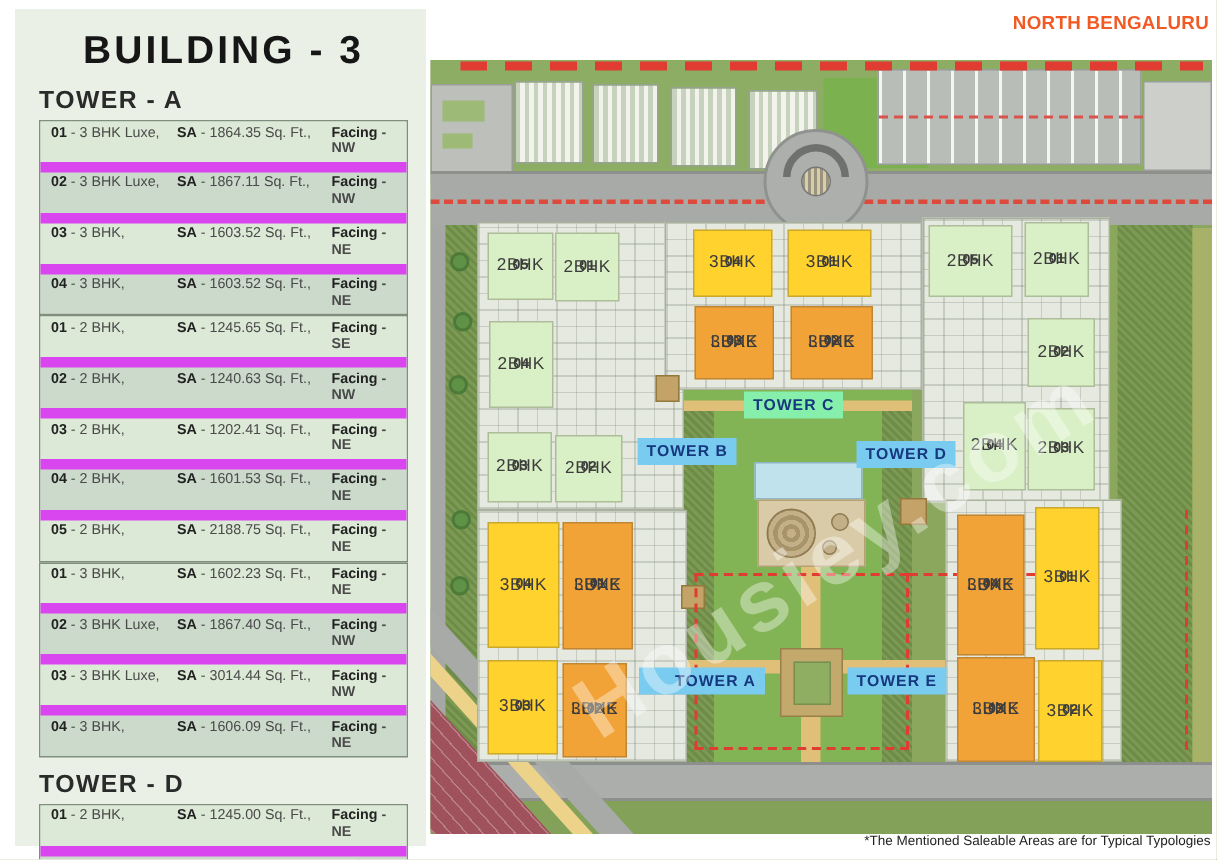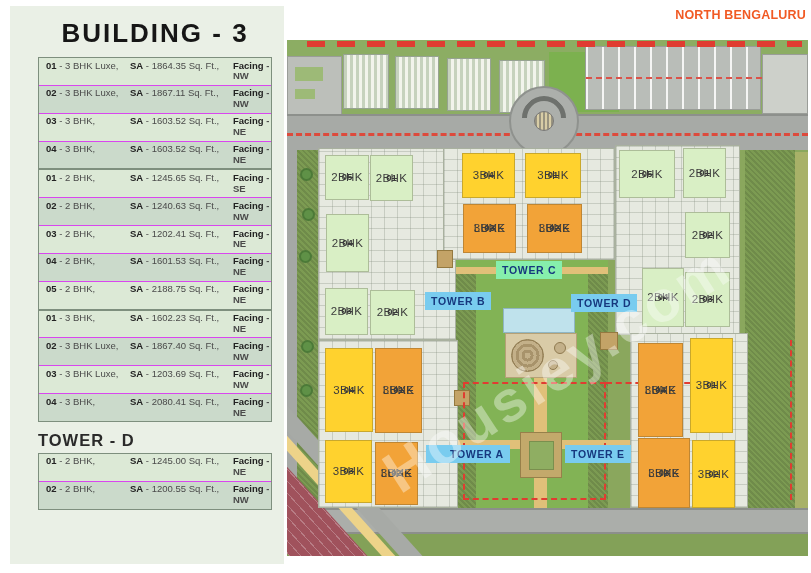--- a/index.html
+++ b/index.html
@@ -1,26 +1,26 @@
 <!DOCTYPE html>
 <html><head>
 <meta charset="utf-8">
 <style>
   html,body{margin:0;padding:0;background:#fff;}
   .stage{position:relative;width:811px;height:573px;background:#fff;overflow:hidden;
          font-family:"Liberation Sans", sans-serif;}
   
   .panel{position:absolute;left:10px;top:6px;width:274px;height:558px;background:#EAF0E6;
-         box-sizing:border-box;padding:10px 12px 0 28px;}
+         box-sizing:border-box;padding:10px 12px 0 16px;}
   .building-title{font-size:26px;font-weight:bold;letter-spacing:2px;color:#161616;
                   text-align:center;margin:2px 0 8px;}
   .tower-heading{font-size:16.5px;font-weight:bold;color:#2a2a2a;letter-spacing:1px;margin:9px 0 3px;}
   .tower-table{border:1px solid #7E8F7E;}
   .unit-row{display:flex;font-size:9.5px;color:#4a4a4a;padding:2.5px 0 2.5px 7px;
-            border-top:1px solid #d946ef;line-height:1.15;align-items:baseline;}
+            border-top:7px solid #d946ef;line-height:1.15;align-items:baseline;}
   .unit-row:first-child{border-top:none;}
   .unit-row:nth-child(odd){background:#DCE9D6;}
   .unit-row:nth-child(even){background:#CBDACB;}
   .unit-row b{color:#222;}
   .cell1{width:84px;flex:none;} .cell2{width:103px;flex:none;} .cell3{flex:1;font-weight:bold;}
   
   .project-header{position:absolute;top:8px;left:430px;width:376px;text-align:right;
                   font-weight:bold;font-size:12.5px;line-height:1.25;letter-spacing:0.2px;}
   .footnote{position:absolute;top:555px;left:400px;width:407px;text-align:right;
             font-size:9px;color:#222;}
@@ -47,20 +47,21 @@
   .dash{border-color:#E03C31;z-index:15;}
 </style>
 </head>
 <body>
 
 <div class="stage">
 
   <div class="panel">
     <div class="building-title">BUILDING - 3</div>
     <div id="towers">
+        <div class="tower-heading">TOWER - A</div>
         <div class="tower-table">
           <div class="unit-row">
             <span class="cell1"><b>01</b><span> - 3 BHK Luxe,</span></span>
             <span class="cell2"><b>SA</b><span> - 1864.35 Sq. Ft.,</span></span>
             <span class="cell3"><b>Facing</b><span> - NW</span></span>
           </div>
           <div class="unit-row">
             <span class="cell1"><b>02</b><span> - 3 BHK Luxe,</span></span>
             <span class="cell2"><b>SA</b><span> - 1867.11 Sq. Ft.,</span></span>
             <span class="cell3"><b>Facing</b><span> - NW</span></span>
@@ -109,26 +110,26 @@
             <span class="cell2"><b>SA</b><span> - 1602.23 Sq. Ft.,</span></span>
             <span class="cell3"><b>Facing</b><span> - NE</span></span>
           </div>
           <div class="unit-row">
             <span class="cell1"><b>02</b><span> - 3 BHK Luxe,</span></span>
             <span class="cell2"><b>SA</b><span> - 1867.40 Sq. Ft.,</span></span>
             <span class="cell3"><b>Facing</b><span> - NW</span></span>
           </div>
           <div class="unit-row">
             <span class="cell1"><b>03</b><span> - 3 BHK Luxe,</span></span>
-            <span class="cell2"><b>SA</b><span> - 1203.69 Sq. Ft.,</span></span>
+            <span class="cell2"><b>SA</b><span> - 3014.44 Sq. Ft.,</span></span>
             <span class="cell3"><b>Facing</b><span> - NW</span></span>
           </div>
           <div class="unit-row">
             <span class="cell1"><b>04</b><span> - 3 BHK,</span></span>
-            <span class="cell2"><b>SA</b><span> - 2080.41 Sq. Ft.,</span></span>
+            <span class="cell2"><b>SA</b><span> - 1606.09 Sq. Ft.,</span></span>
             <span class="cell3"><b>Facing</b><span> - NE</span></span>
           </div>
         </div>
         <div class="tower-heading">TOWER - D</div>
         <div class="tower-table">
           <div class="unit-row">
             <span class="cell1"><b>01</b><span> - 2 BHK,</span></span>
             <span class="cell2"><b>SA</b><span> - 1245.00 Sq. Ft.,</span></span>
             <span class="cell3"><b>Facing</b><span> - NE</span></span>
           </div>
@@ -138,20 +139,21 @@
             <span class="cell3"><b>Facing</b><span> - NW</span></span>
           </div>
         </div>
       </div>
   </div>
 
   <div class="project-header" style="color: rgb(241, 90, 36);">
     <div>NORTH BENGALURU</div>
   </div>
 
+  <div class="footnote">*The Mentioned Saleable Areas are for Typical Typologies</div>
 
   <div id="map">
 
     <div style="left:0;top:0;width:521px;height:74px;background:#8CAD63;"></div>
     <div style="left:0;top:16px;width:55px;height:66px;background:#BCBFBA;border:1px solid #9A9D98;">
       <div style="left:7px;top:10px;width:28px;height:14px;background:#9DBA77;"></div>
       <div style="left:7px;top:32px;width:20px;height:10px;background:#9DBA77;"></div>
     </div>
     <div style="left:56px;top:14px;width:46px;height:55px;border:1px solid #97A392;background:repeating-linear-gradient(90deg,#C6D2BD 0 3px,#F2F4EC 3px 6px);"></div>
     <div style="left:108px;top:16px;width:44px;height:53px;border:1px solid #97A392;background:repeating-linear-gradient(90deg,#C6D2BD 0 3px,#F2F4EC 3px 6px);"></div>

